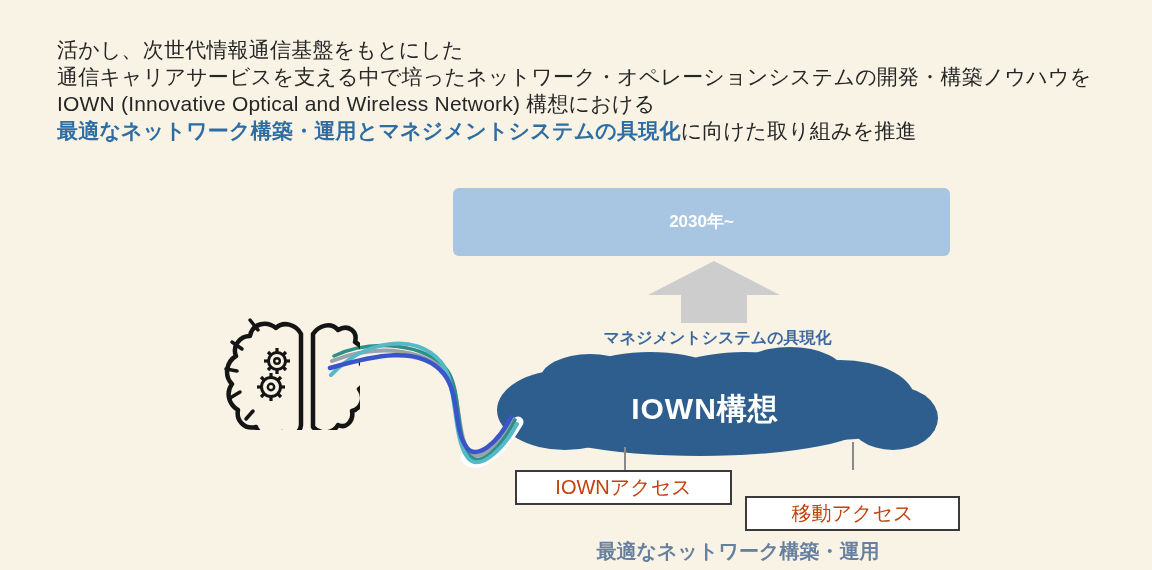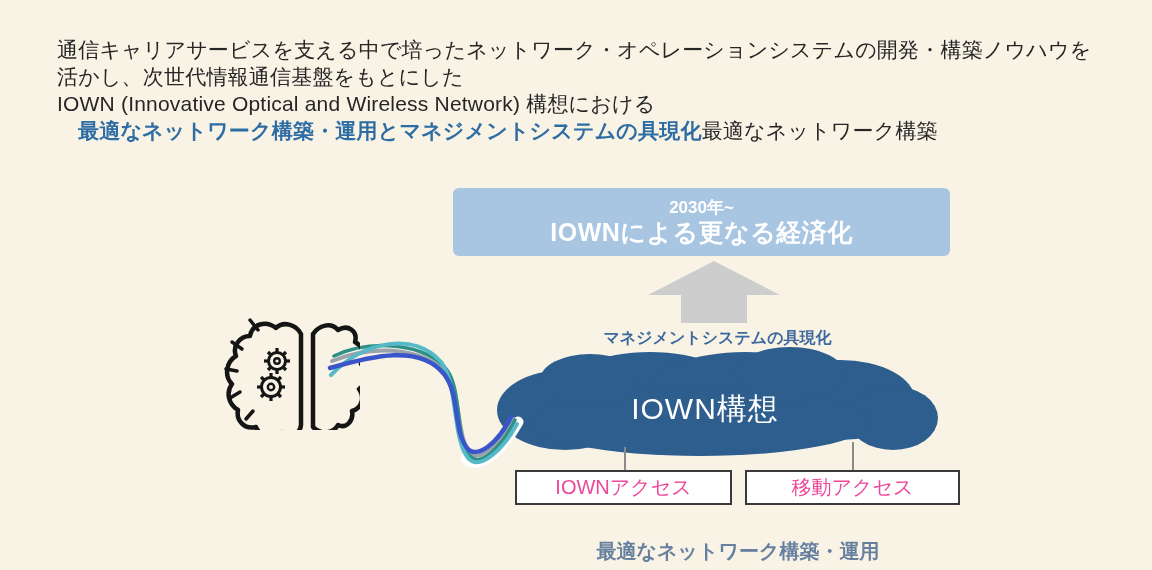--- a/index.html
+++ b/index.html
@@ -13,61 +13,60 @@
   body{
     position:relative;width:1152px;height:570px;overflow:hidden;
     background:var(--bg,#f8f3e5);
     font-family:"Liberation Sans","DejaVu Sans",sans-serif;
     color:var(--ink,#262626);
   }
   .abs{position:absolute;}
   
   .header{left:57px;top:36px;width:1060px;font-size:21px;line-height:27px;letter-spacing:.2px;}
   .header .b{font-weight:normal;}
-  .header .hl{font-weight:bold;color:var(--blue_accent,#2e6da4);margin-left:21px;}
+  .header .hl{font-weight:bold;color:var(--blue_accent,#2e6da4);}
   
   .future-box{
     left:453px;top:188px;width:497px;height:68px;border-radius:6px;
     background:var(--box_fill,#a8c5e2);color:var(--white,#fff);
     display:flex;flex-direction:column;align-items:center;justify-content:center;
     text-align:center;font-weight:bold;
   }
   .future-box .period{font-size:17px;line-height:20px;}
   .future-box .title{font-size:25px;line-height:29px;letter-spacing:.5px;}
   
   .mgmt-label{left:540px;top:328px;width:355px;text-align:center;font-size:16px;font-weight:bold;color:var(--steel_label,#3d689e);}
   .knowhow-label{left:178px;top:256px;width:300px;font-size:22px;line-height:27px;font-weight:bold;color:var(--gray_label,#68809f);}
   .network-label{left:563px;top:538px;width:350px;text-align:center;font-size:20px;font-weight:bold;color:var(--gray_label,#68809f);}
   
-  .cloud-label{left:520px;top:389px;width:370px;text-align:center;font-size:30px;font-weight:normal;color:var(--white,#fff);letter-spacing:1px;}
+  .cloud-label{left:520px;top:389px;width:370px;text-align:center;font-size:30px;font-weight:bold;color:var(--white,#fff);letter-spacing:1px;}
   
   .access-box{
     height:35px;background:var(--white,#fff);border:2px solid var(--box_border,#3a3a3a);
-    display:flex;align-items:center;justify-content:center;font-size:20px;color:#ec4899;
+    display:flex;align-items:center;justify-content:center;font-size:20px;color:#c2410c;
   }
   .access-box.left{left:515px;top:470px;width:217px;}
-  .access-box.right{left:745px;top:470px;width:215px;}
+  .access-box.right{left:745px;top:496px;width:215px;}
   .connector{width:1.5px;background:#8a8a8a;}
   .connector.c1{left:624px;top:447px;height:23px;}
   .connector.c2{left:852px;top:442px;height:28px;}
   svg{display:block;}
 </style>
 </head>
 <body>
 
 <div class="abs header">
+  <div><span>活かし、次世代情報通信基盤をもとにした</span></div>
   <div><span>通信キャリアサービスを支える中で培ったネットワーク・オペレーションシステムの開発・構築ノウハウを</span></div>
-  <div><span>活かし、次世代情報通信基盤をもとにした</span></div>
   <div><span class="b">IOWN (Innovative Optical and Wireless Network) 構想</span><span>における</span></div>
-  <div><span class="hl">最適なネットワーク構築・運用とマネジメントシステムの具現化</span><span>最適なネットワーク構築</span></div>
+  <div><span class="hl">最適なネットワーク構築・運用とマネジメントシステムの具現化</span><span>に向けた取り組みを推進</span></div>
 </div>
 
 <div class="abs future-box">
   <div class="period">2030年~</div>
-  <div class="title">IOWNによる更なる経済化</div>
 </div>
 
 <svg class="abs" style="left:640px;top:258px;" width="150" height="70" viewBox="640 258 150 70">
   <polygon points="714,261 780,295 747,295 747,323 681,323 681,295 648,295" style="fill:var(--arrow_fill,#cdcdcd)"></polygon>
 </svg>
 
 <div class="abs mgmt-label">マネジメントシステムの具現化</div>
 
 <div class="abs knowhow-label">
 </div>

